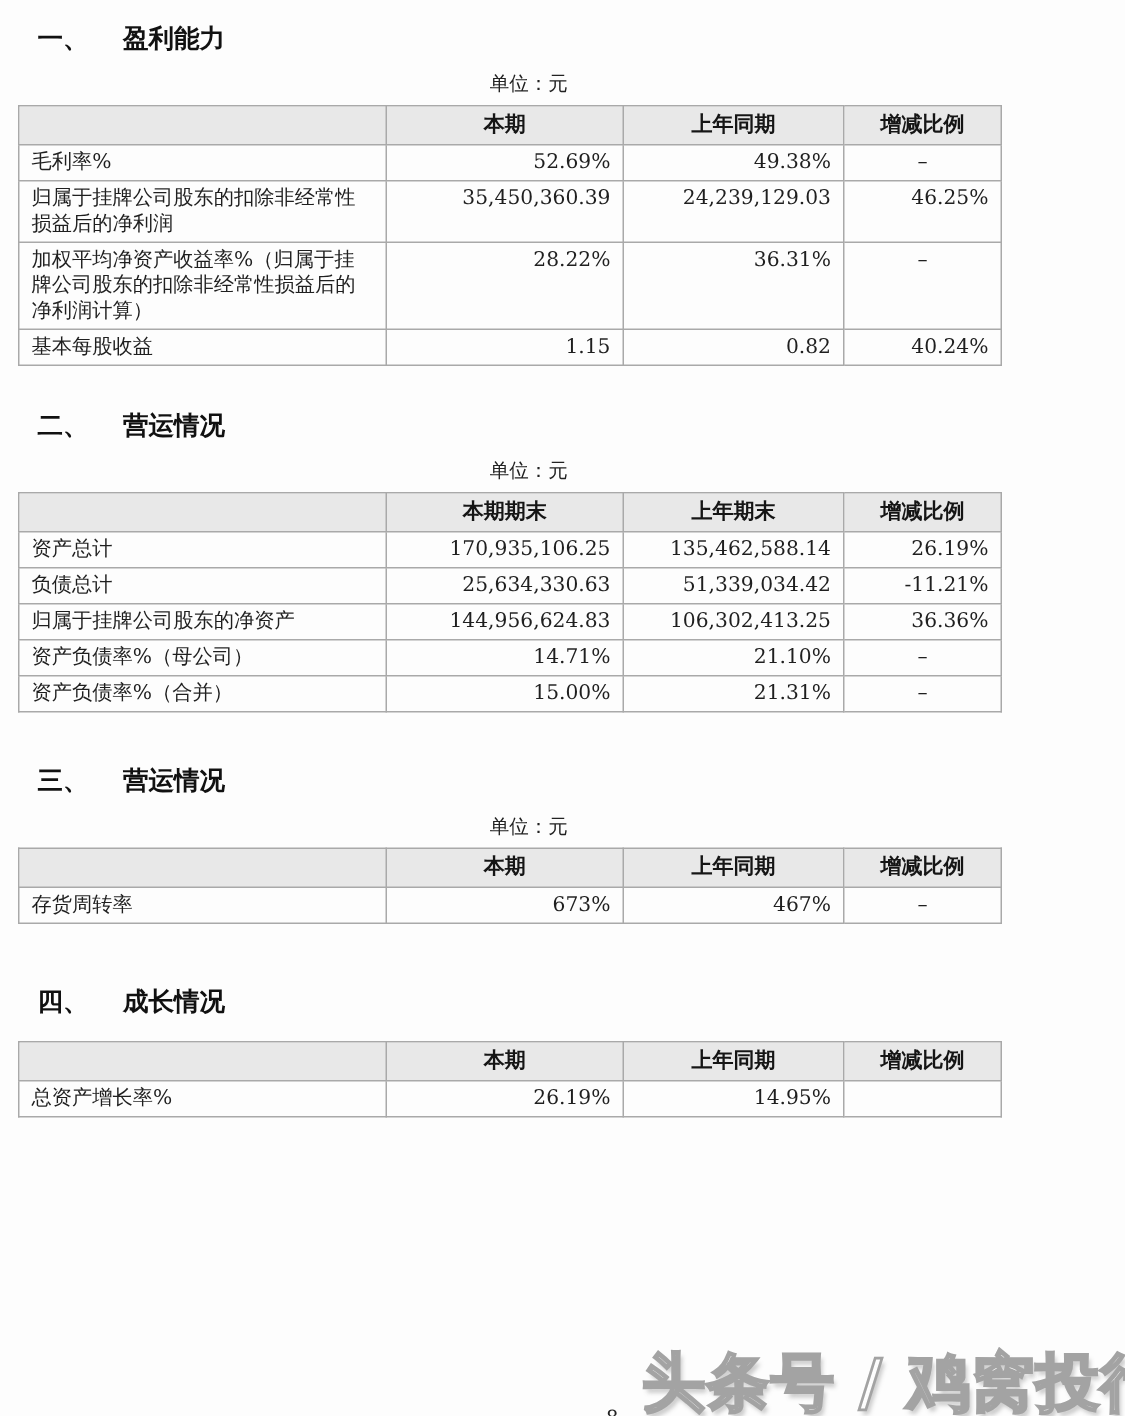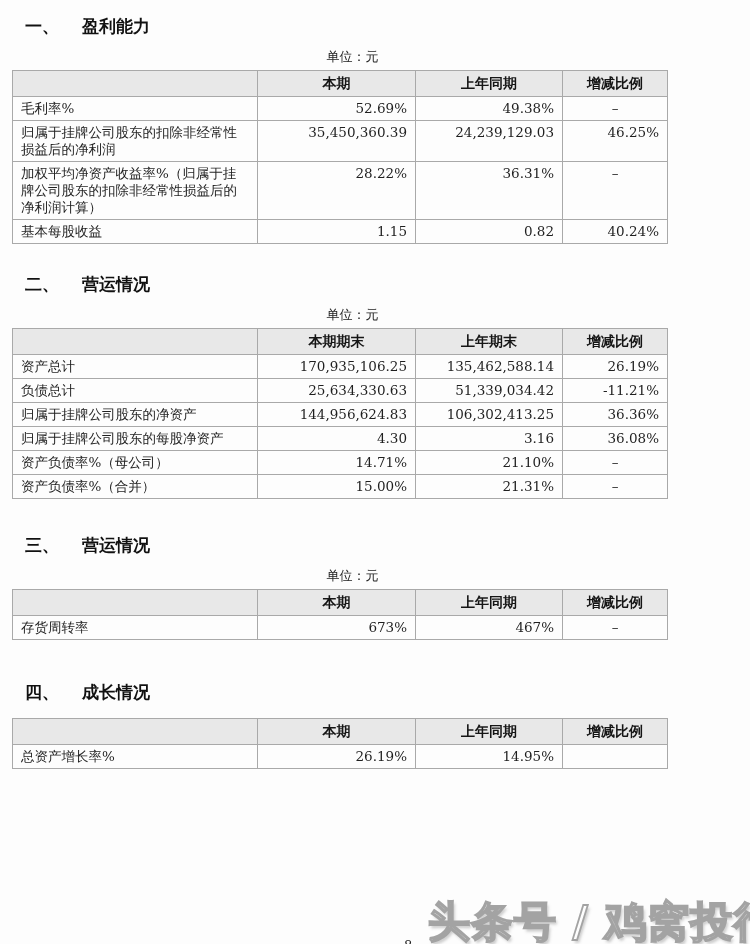--- a/index.html
+++ b/index.html
@@ -119,26 +119,20 @@
         <td class="num">51,339,034.42</td>
         <td class="num">-11.21%</td>
       </tr>
       <tr>
         <td class="lbl">归属于挂牌公司股东的净资产</td>
         <td class="num">144,956,624.83</td>
         <td class="num">106,302,413.25</td>
         <td class="num">36.36%</td>
       </tr>
       <tr>
-        <td class="lbl">归属于挂牌公司股东的每股净资产</td>
-        <td class="num">4.30</td>
-        <td class="num">3.16</td>
-        <td class="num">36.08%</td>
-      </tr>
-      <tr>
         <td class="lbl">资产负债率%（母公司）</td>
         <td class="num">14.71%</td>
         <td class="num">21.10%</td>
         <td class="ctr">–</td>
       </tr>
       <tr>
         <td class="lbl">资产负债率%（合并）</td>
         <td class="num">15.00%</td>
         <td class="num">21.31%</td>
         <td class="ctr">–</td>

